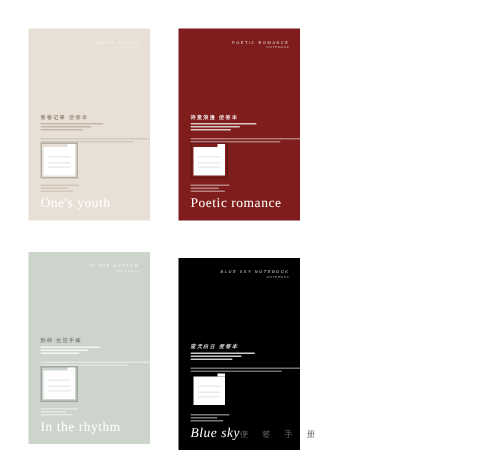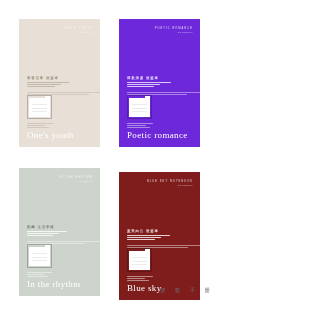--- a/index.html
+++ b/index.html
@@ -176,21 +176,21 @@
         </div>
         <div class="tab"></div>
       </div>
       <div class="foot">
         <span class="ln" style="width: 26px; background: rgba(150, 132, 112, 0.45); opacity: 0.6;"></span>
         <span class="ln" style="width: 18px; background: rgba(150, 132, 112, 0.45); opacity: 0.6;"></span>
         <span class="ln" style="width: 22px; background: rgba(150, 132, 112, 0.45); opacity: 0.6;"></span>
       </div>
       <div class="title" style="color: rgb(255, 255, 255);">One's youth</div>
     </div>
-    <div class="card c1" style="background: #6d28d9;">
+    <div class="card c1" style="background: #7f1d1d;">
       <div class="hdr">
         <span class="en" style="color: rgba(255, 255, 255, 0.85);">POETIC ROMANCE</span>
         <span class="sub" style="color: rgba(255, 255, 255, 0.85);">NOTEBOOK</span>
       </div>
       <div class="block">
         <span class="cjk" style="color: rgba(255, 255, 255, 0.9);">诗意浪漫 便签本</span>
         <span class="lines">
           <span class="ln" style="width: 44px; background: rgba(255, 255, 255, 0.75);"></span>
           <span class="ln" style="width: 33px; background: rgba(255, 255, 255, 0.75);"></span>
           <span class="ln" style="width: 27px; background: rgba(255, 255, 255, 0.75);"></span>
@@ -240,21 +240,21 @@
         </div>
         <div class="tab"></div>
       </div>
       <div class="foot">
         <span class="ln" style="width: 25px; background: rgba(255, 255, 255, 0.78); opacity: 0.6;"></span>
         <span class="ln" style="width: 17px; background: rgba(255, 255, 255, 0.78); opacity: 0.6;"></span>
         <span class="ln" style="width: 21px; background: rgba(255, 255, 255, 0.78); opacity: 0.6;"></span>
       </div>
       <div class="title" style="color: rgb(255, 255, 255);">In the rhythm</div>
     </div>
-    <div class="card c3" style="background: #7f1d1d;">
+    <div class="card c3" style="background: #000000; font-style: italic;">
       <div class="hdr">
         <span class="en" style="color: rgba(255, 255, 255, 0.85);">BLUE SKY NOTEBOOK</span>
         <span class="sub" style="color: rgba(255, 255, 255, 0.85);">NOTEBOOK</span>
       </div>
       <div class="block">
         <span class="cjk" style="color: rgba(255, 255, 255, 0.9);">蓝天白云 便签本</span>
         <span class="lines">
           <span class="ln" style="width: 43px; background: rgba(255, 255, 255, 0.8);"></span>
           <span class="ln" style="width: 34px; background: rgba(255, 255, 255, 0.8);"></span>
           <span class="ln" style="width: 28px; background: rgba(255, 255, 255, 0.8);"></span>

